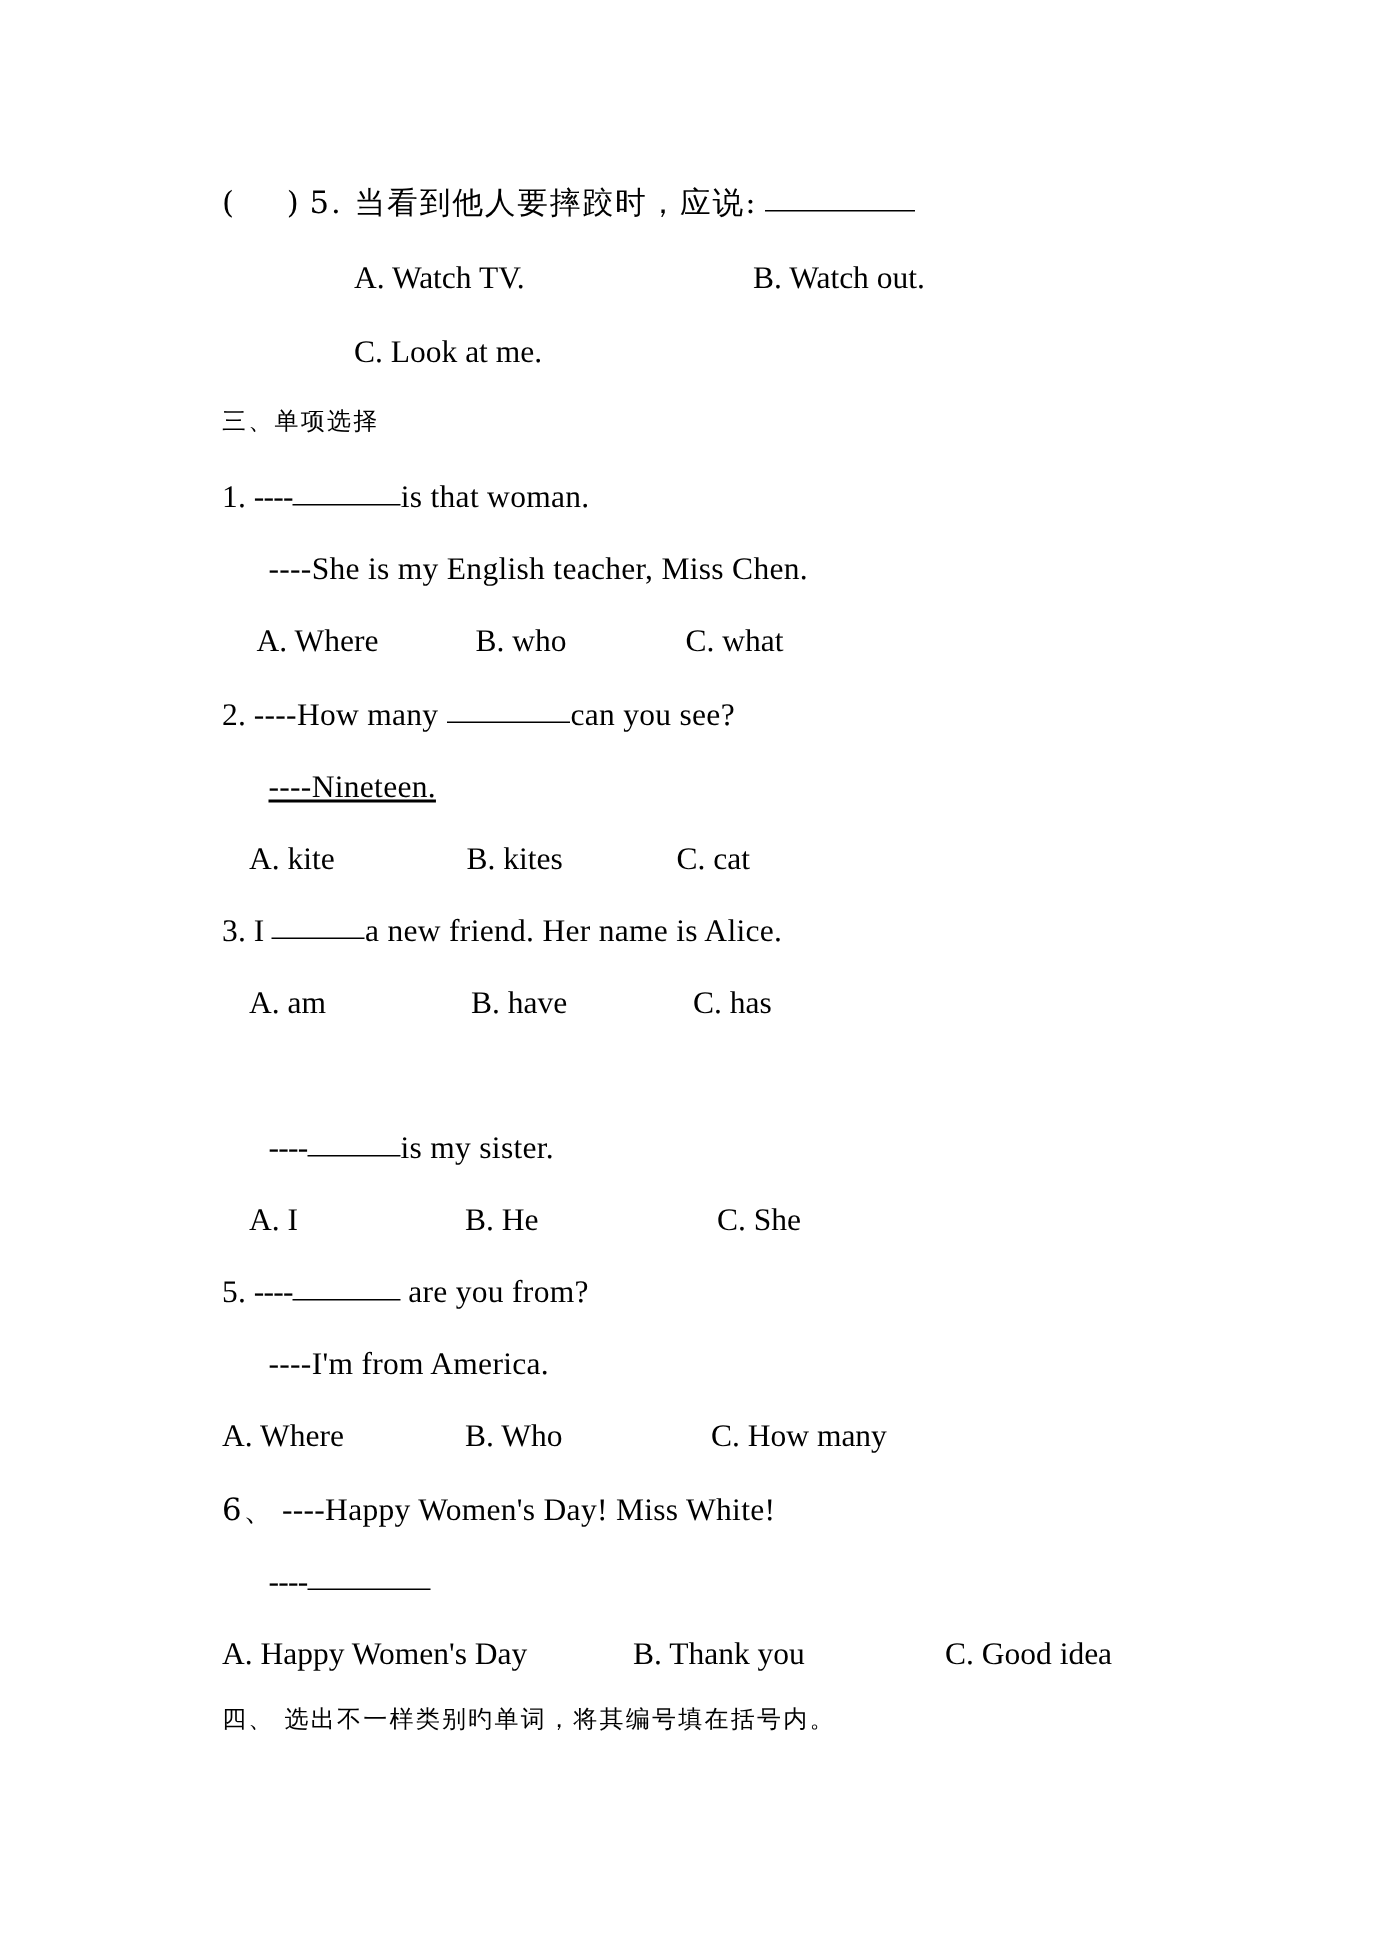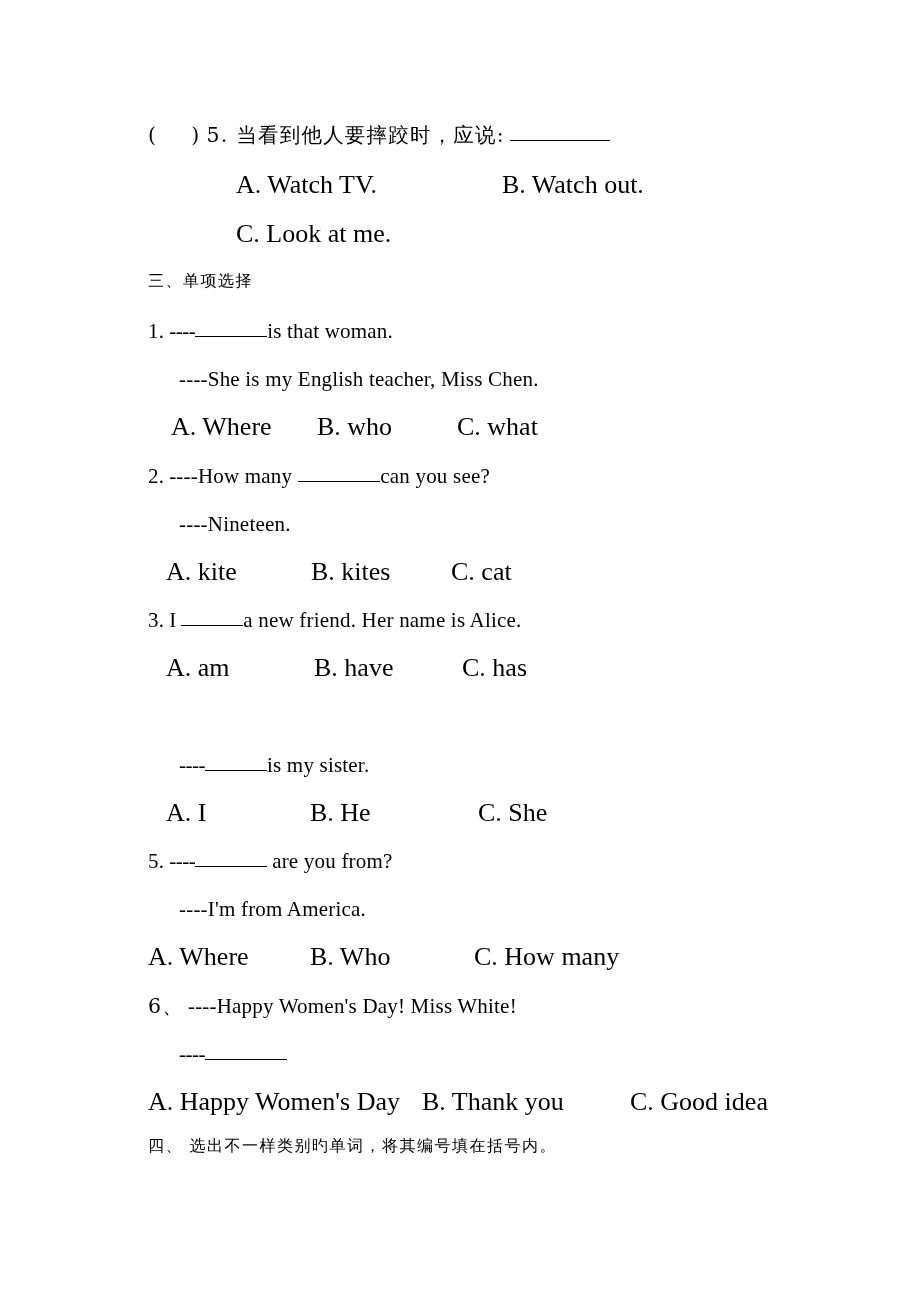--- a/index.html
+++ b/index.html
@@ -61,21 +61,21 @@
   .blank-l  { width: 82px; }
   .blank-xl { width: 100px; }
 
   .gap-paren {
     display: inline-block;
     width: 34px;
   }
   .opt {
     position: absolute;
     white-space: nowrap;
-    font-size: 26px;
+    font-size: 21px;
     line-height: 26px;
   }
 
   .dashes { letter-spacing: -0.5px; }
 </style>
 </head>
 <body>
 
 <div class="page">
 
@@ -93,21 +93,21 @@
     <span>1.</span><span style="display:inline-block;width:5px"></span><span class="dashes">----</span><span class="blank blank-m"></span><span>is that woman.</span>
   </div>
   <div class="line" style="left:168px; top:366px;">----She is my English teacher, Miss Chen.</div>
   <div class="opt" style="left:160px; top:414px;">A. Where</div>
   <div class="opt" style="left:306px; top:414px;">B. who</div>
   <div class="opt" style="left:446px; top:414px;">C. what</div>
 
   <div class="line" style="left:137px; top:463px;">
     <span>2.</span><span style="display:inline-block;width:5px"></span><span>----How many</span><span style="display:inline-block;width:6px"></span><span class="blank blank-l"></span><span>can you see?</span>
   </div>
-  <div class="line" style="left:168px; top:511px;">----Nineteen.</div>
+  <div class="line" style="left:168px; top:511px;text-decoration:underline;">----Nineteen.</div>
   <div class="opt" style="left:155px; top:559px;">A. kite</div>
   <div class="opt" style="left:300px; top:559px;">B. kites</div>
   <div class="opt" style="left:440px; top:559px;">C. cat</div>
 
   <div class="line" style="left:137px; top:607px;">
     <span>3.</span><span style="display:inline-block;width:5px"></span><span>I</span><span style="display:inline-block;width:5px"></span><span class="blank blank-s"></span><span>a new friend. Her name is Alice.</span>
   </div>
   <div class="opt" style="left:155px; top:655px;">A. am</div>
   <div class="opt" style="left:303px; top:655px;">B. have</div>
   <div class="opt" style="left:451px; top:655px;">C. has</div>

